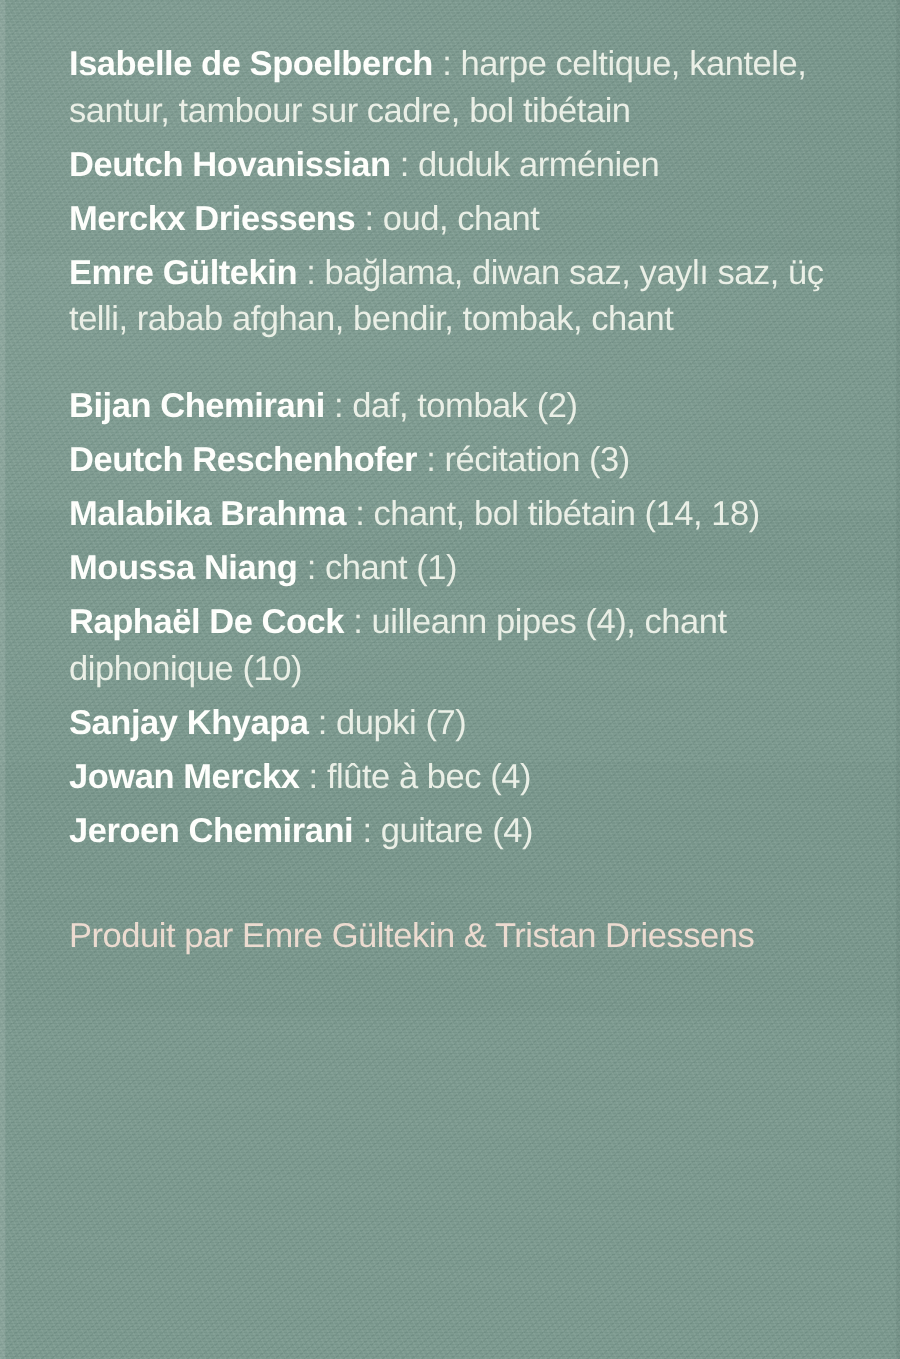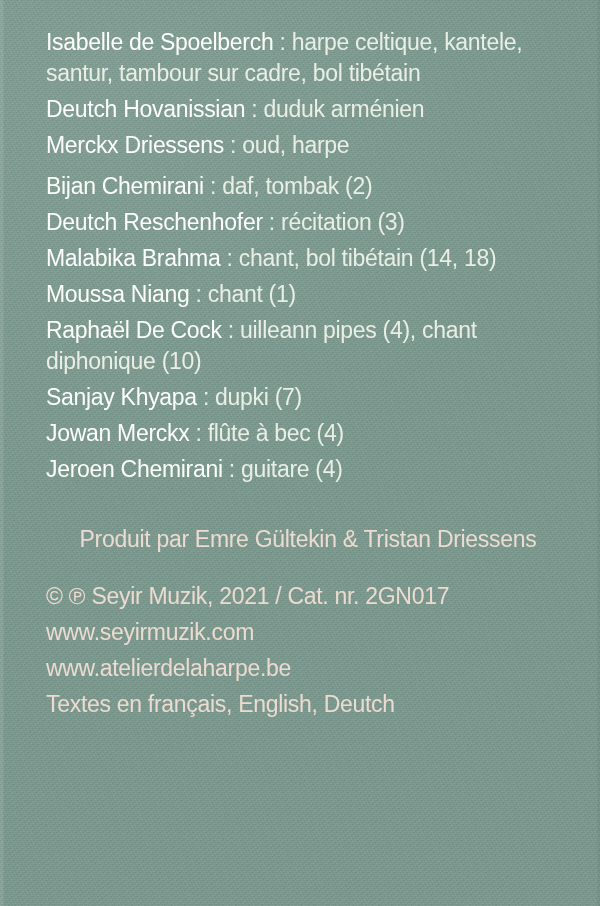--- a/index.html
+++ b/index.html
@@ -30,33 +30,32 @@
     -webkit-font-smoothing: antialiased;
   }
   .entry {
     margin: 0 0 5px 0;
     font-size: 23px;
     line-height: 31px;
     letter-spacing: -0.3px;
     color: var(--text_regular, #eaefe6);
   }
   .entry .name {
-    font-weight: 400;
+    font-weight: 700;
     color: var(--text_name, #fdfefb);
   }
   .credits-secondary {
-    margin-top: 10px;
+    margin-top: 27px;
   }
   .producer {
     margin: 39px 0 0 0;
     font-size: 23px;
     line-height: 31px;
     letter-spacing: -0.3px;
     color: var(--text_warm, #ecdbd0);
-    text-align: center;
   }
   .footer {
     margin-top: 23px;
   }
   .footer p {
     margin: 0;
     font-size: 23px;
     line-height: 36px;
     letter-spacing: -0.3px;
     color: var(--text_warm, #ecdbd0);
@@ -66,22 +65,23 @@
 <body>
 
 <div class="panel">
 
   <section class="credits credits-primary">
 
       <p class="entry"><span class="name">Isabelle de Spoelberch</span><span class="sep"> : </span><span class="detail">harpe celtique, kantele, santur, tambour sur cadre, bol tibétain</span></p>
 
       <p class="entry"><span class="name">Deutch Hovanissian</span><span class="sep"> : </span><span class="detail">duduk arménien</span></p>
 
-      <p class="entry"><span class="name">Merckx Driessens</span><span class="sep"> : </span><span class="detail">oud, harpe</span></p>
+      <p class="entry"><span class="name">Merckx Driessens</span><span class="sep"> : </span><span class="detail">oud, chant</span></p>
 
+      <p class="entry"><span class="name">Emre Gültekin</span><span class="sep"> : </span><span class="detail">bağlama, diwan saz, yaylı saz, üç telli, rabab afghan, bendir, tombak, chant</span></p>
     </section>
 
   <section class="credits credits-secondary">
 
       <p class="entry"><span class="name">Bijan Chemirani</span><span class="sep"> : </span><span class="detail">daf, tombak (2)</span></p>
 
       <p class="entry"><span class="name">Deutch Reschenhofer</span><span class="sep"> : </span><span class="detail">récitation (3)</span></p>
 
       <p class="entry"><span class="name">Malabika Brahma</span><span class="sep"> : </span><span class="detail">chant, bol tibétain (14, 18)</span></p>
 
@@ -92,20 +92,14 @@
       <p class="entry"><span class="name">Sanjay Khyapa</span><span class="sep"> : </span><span class="detail">dupki (7)</span></p>
 
       <p class="entry"><span class="name">Jowan Merckx</span><span class="sep"> : </span><span class="detail">flûte à bec (4)</span></p>
 
       <p class="entry"><span class="name">Jeroen Chemirani</span><span class="sep"> : </span><span class="detail">guitare (4)</span></p>
 
     </section>
 
   <p class="producer">Produit par Emre Gültekin &amp; Tristan Driessens</p>
 
-  <div class="footer">
-    <p>© ℗ Seyir Muzik, 2021 / Cat. nr. 2GN017</p>
-    <p>www.seyirmuzik.com</p>
-    <p>www.atelierdelaharpe.be</p>
-    <p>Textes en français, English, Deutch</p>
-  </div>
 
 </div>
 
 </body></html>

